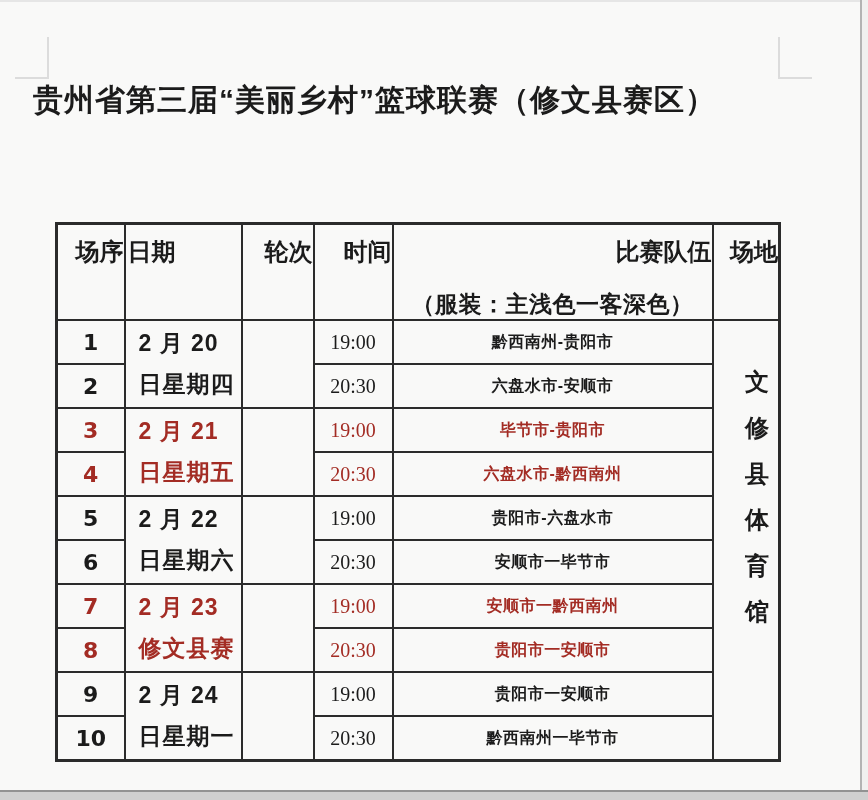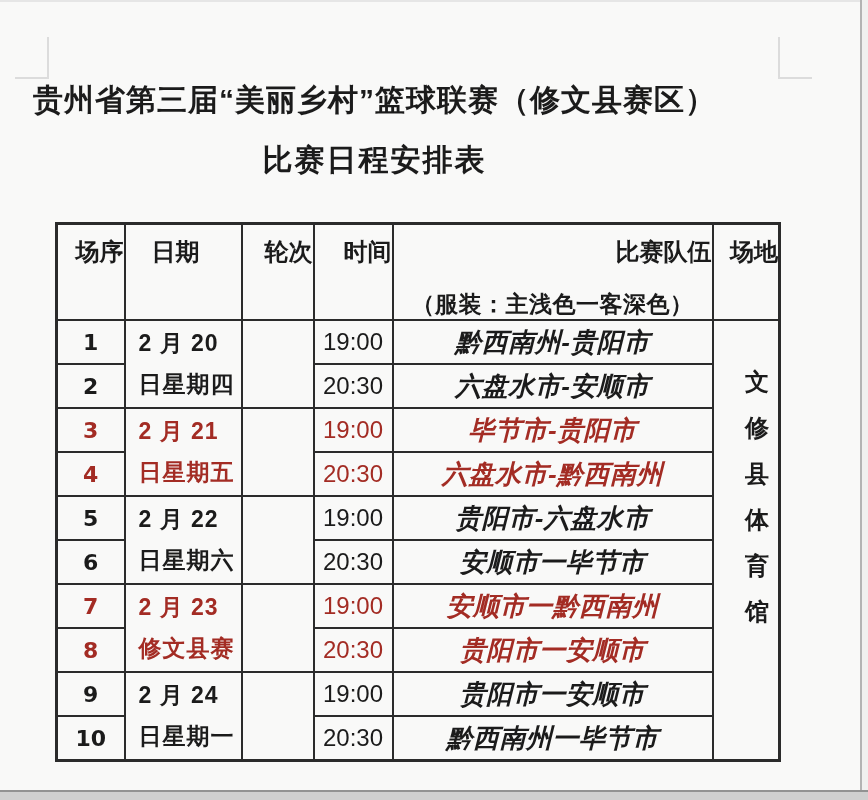--- a/index.html
+++ b/index.html
@@ -28,43 +28,42 @@
     position:absolute;left:55px;top:222px;width:723px;
     border-collapse:collapse;table-layout:fixed;
     font-weight:bold;
   }
   table.sched td,table.sched th{
     border:2px solid #2b2b2b;padding:0;overflow:hidden;
   }
   table.sched{border:3px solid #2b2b2b;}
   thead th{height:80px;vertical-align:top;font-size:24px;}
   th .h-label{padding-top:12px;line-height:30px;text-align:right;}
-  th.h-date .h-label{text-align:left;padding-left:26px;}
+  th.h-date .h-label{text-align:left;padding-left:2px;}
   th .h-sub{margin-top:22px;line-height:30px;text-align:center;font-size:23px;letter-spacing:0.5px;}
   tbody td{height:42px;text-align:center;}
   td.c-seq{font-size:22px;font-family:"DejaVu Sans","Liberation Sans",sans-serif;}
   td.c-date{vertical-align:middle;border-radius:22px;}
   td.c-date .dline{height:41px;line-height:41px;text-align:left;padding-left:13px;font-size:23px;letter-spacing:1px;}
-  td.c-time{font-weight:400;font-size:24px;font-family:Liberation Sans, sans-serif;}
-  td.c-teams{font-size:26px;letter-spacing:0.5px;font-style:italic;}
+  td.c-time{font-weight:400;font-size:20px;font-family:Liberation Serif, serif;}
+  td.c-teams{font-size:16px;letter-spacing:0.5px;}
   td.c-venue{vertical-align:top;}
   td.c-venue .vline{line-height:46px;font-size:24px;text-align:right;letter-spacing:9px;padding-left:9px;}
   td.c-venue .vwrap{padding-top:38px;}
   .grp-red{color:var(--red,#a32c24);}
 </style>
 </head>
 <body>
 
 <div class="top-edge"></div>
 <div class="corner left"></div>
 <div class="corner right"></div>
 
 <div class="title">
   <div class="line1">贵州省第三届“美丽乡村”篮球联赛（修文县赛区）</div>
-  <div class="line2">比赛日程安排表</div>
 </div>
 
 <table class="sched">
   <colgroup>
     <col style="width:68px">
       <col style="width:117px">
       <col style="width:72px">
     <col style="width:79px">
       <col style="width:320px">
       <col style="width:67px">

